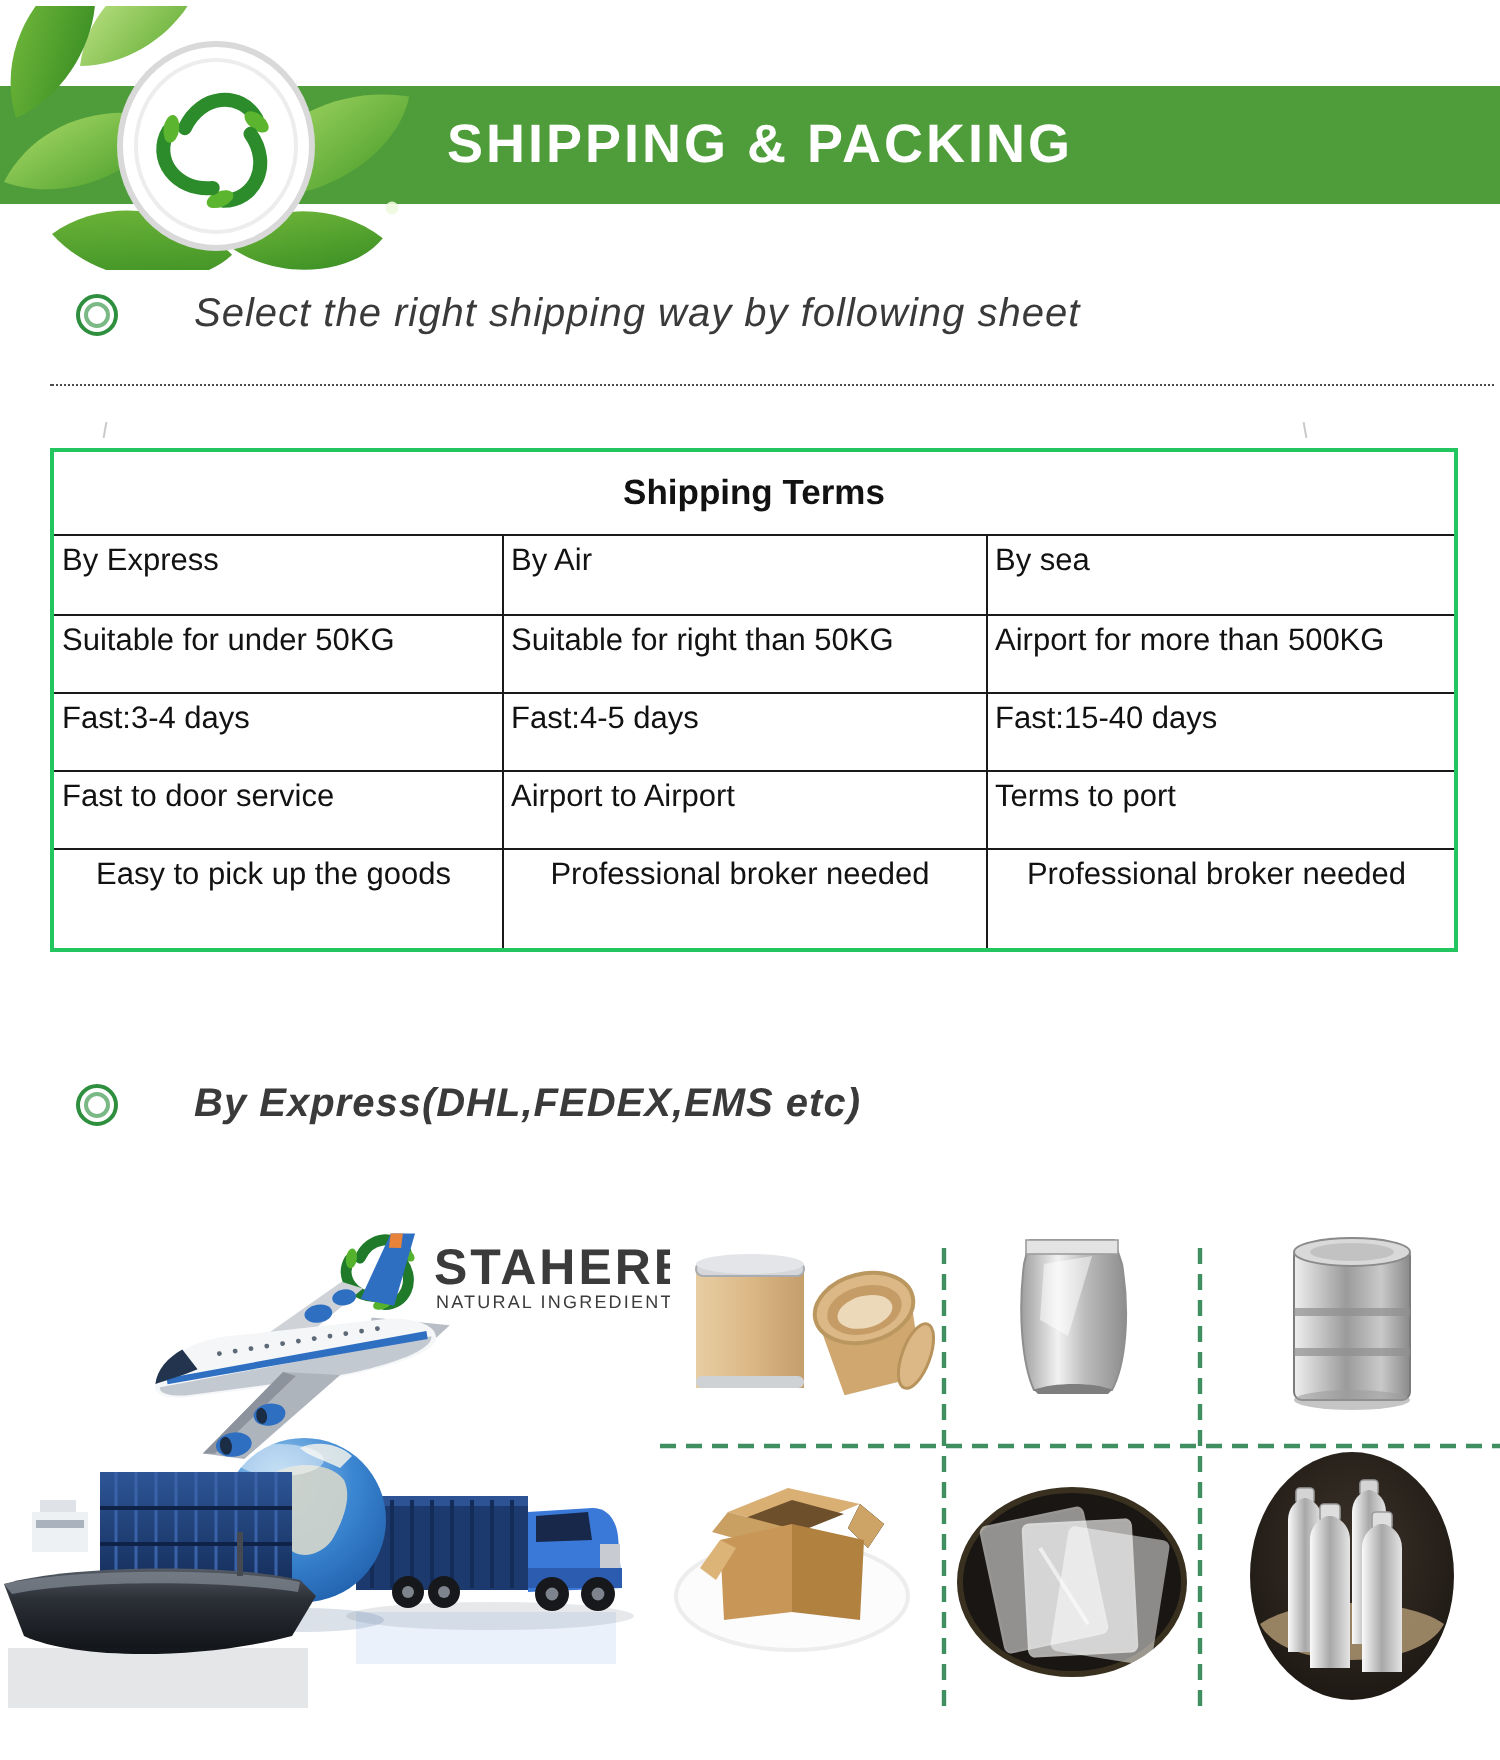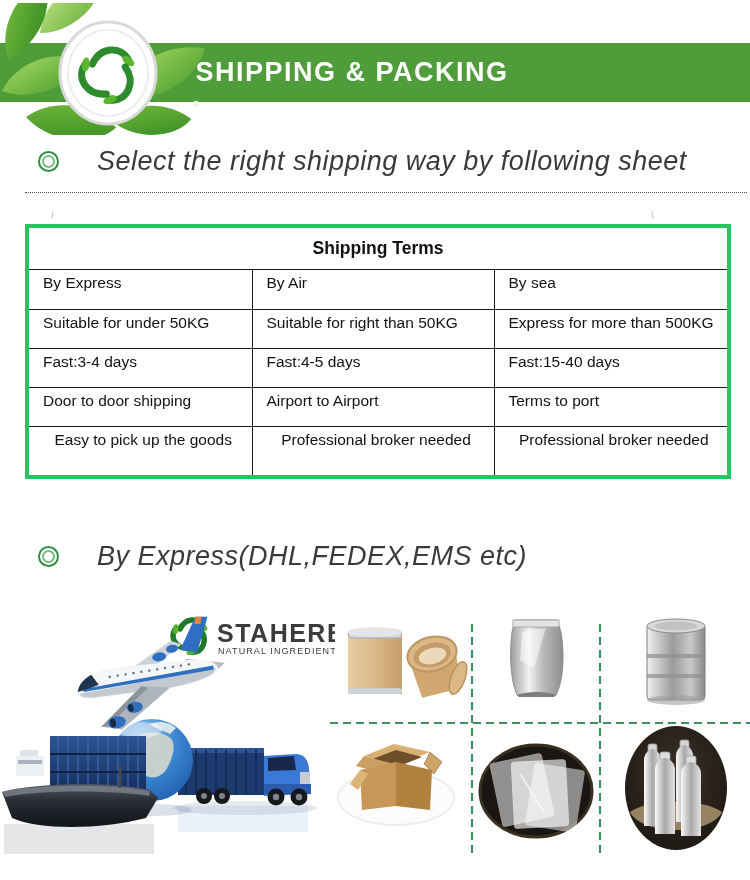--- a/index.html
+++ b/index.html
@@ -3,41 +3,41 @@
 <meta charset="utf-8">
 <style>
   html,body{margin:0;padding:0;background:#fff;}
   #stage{position:relative;width:750px;height:880px;background:#fff;overflow:hidden;
          font-family:"Liberation Sans","DejaVu Sans",sans-serif;}
 
   
   .banner{position:absolute;left:0;top:43px;width:750px;height:59px;background:#4f9d3a;}
   .banner-title{position:absolute;left:0;top:43px;width:704px;height:59px;
     display:flex;align-items:center;justify-content:center;
-    color:#fff;font-size:27px;font-weight:bold;letter-spacing:1.5px;}
+    color:#fff;font-size:27px;font-weight:bold;letter-spacing:1.5px;padding-left:28px;}
   .logo-svg{position:absolute;left:0;top:3px;width:235px;height:132px;}
 
   
   .sect{position:absolute;left:38px;display:flex;align-items:center;}
   .sect1{top:146px;}
-  .sect2{top:541px;}
+  .sect2{top:541px;font-weight:bold;}
   .bullet{width:17px;height:17px;border:2px solid #2e8f3e;border-radius:50%;
     display:flex;align-items:center;justify-content:center;flex:0 0 auto;}
   .bullet-inner{width:9px;height:9px;border:2px solid #7ab985;border-radius:50%;}
-  .sect-text{margin-left:38px;font-style:italic;font-size:27px;color:#3a3a3a;letter-spacing:.5px;}
+  .sect-text{margin-left:38px;font-style:italic;font-size:20px;color:#3a3a3a;letter-spacing:.5px;}
 
   .dotline{position:absolute;left:25px;top:192px;width:722px;height:0;border-top:1px dotted #4c4c4c;}
   .artifact{position:absolute;width:1px;height:8px;background:#c9c9c9;}
   .art1{left:52px;top:211px;transform:rotate(10deg);}
   .art2{left:652px;top:211px;transform:rotate(-10deg);}
 
   
   .terms{position:absolute;left:25px;top:224px;width:702px;border-collapse:collapse;
-    border:4px solid #22c55e;table-layout:fixed;}
-  .terms td{border:1px solid #1a1a1a;vertical-align:top;padding:4px 8px 0 14px;
+    border:2px solid #22c55e;table-layout:fixed;}
+  .terms td{border:1px solid #1a1a1a;vertical-align:top;padding:4px 8px 0 4px;
     font-size:15.5px;color:#121212;overflow:hidden;white-space:nowrap;}
   .terms td.cap{height:41px;text-align:center;vertical-align:middle;
     font-weight:bold;font-size:17.5px;padding:0;}
   .terms tr.r{height:39px;margin-left:28px;}
   .terms tr.r1{height:40px;}
   .terms tr.rlast{height:50px;text-align:center;}
 
   
   .montage-svg{position:absolute;left:0;top:598px;width:335px;height:282px;}
   .grid-svg{position:absolute;left:330px;top:598px;width:420px;height:282px;}
@@ -127,29 +127,29 @@
           <td class="cap" colspan="3">Shipping Terms</td>
         </tr>
     <tr class="r1">
       <td>By Express</td>
       <td>By Air</td>
       <td>By sea</td>
     </tr>
     <tr class="r">
       <td>Suitable for under 50KG</td>
       <td>Suitable for right than 50KG</td>
-      <td>Express for more than 500KG</td>
+      <td>Airport for more than 500KG</td>
     </tr>
     <tr class="r">
       <td>Fast:3-4 days</td>
       <td>Fast:4-5 days</td>
       <td>Fast:15-40 days</td>
     </tr>
     <tr class="r">
-      <td>Door to door shipping</td>
+      <td>Fast to door service</td>
       <td>Airport to Airport</td>
       <td>Terms to port</td>
     </tr>
     <tr class="rlast">
       <td>Easy to pick up the goods</td>
       <td>Professional broker needed</td>
       <td>Professional broker needed</td>
     </tr>
   </tbody>
     </table>

